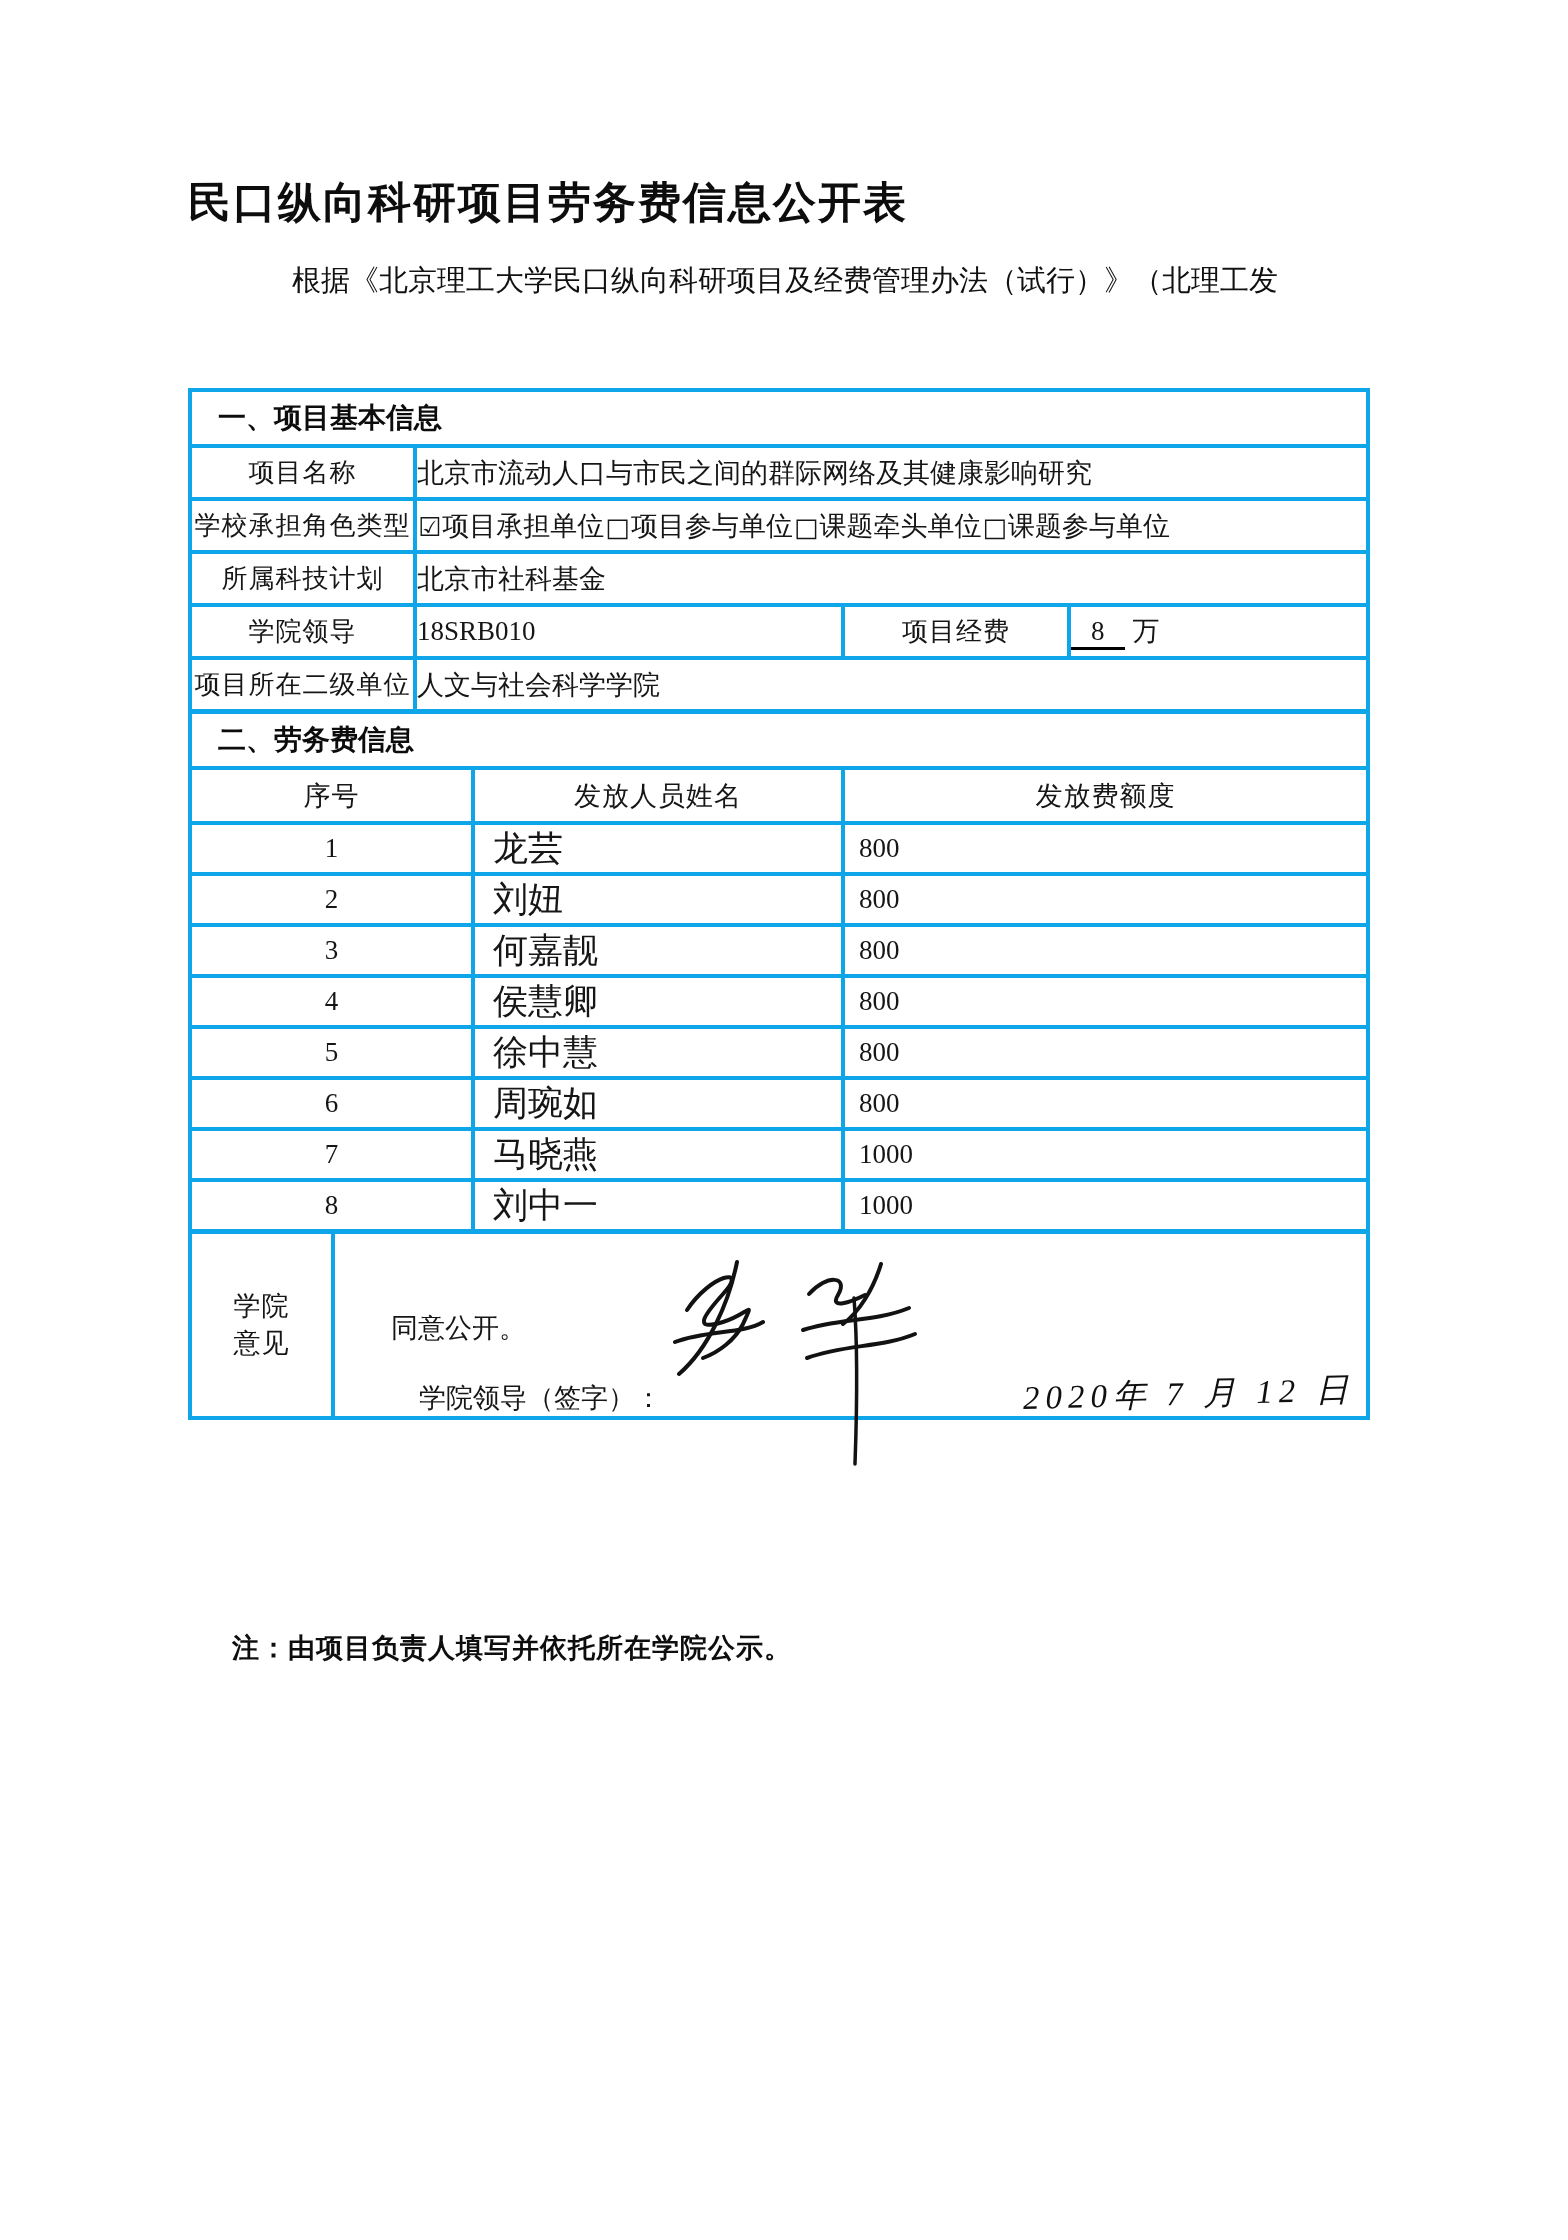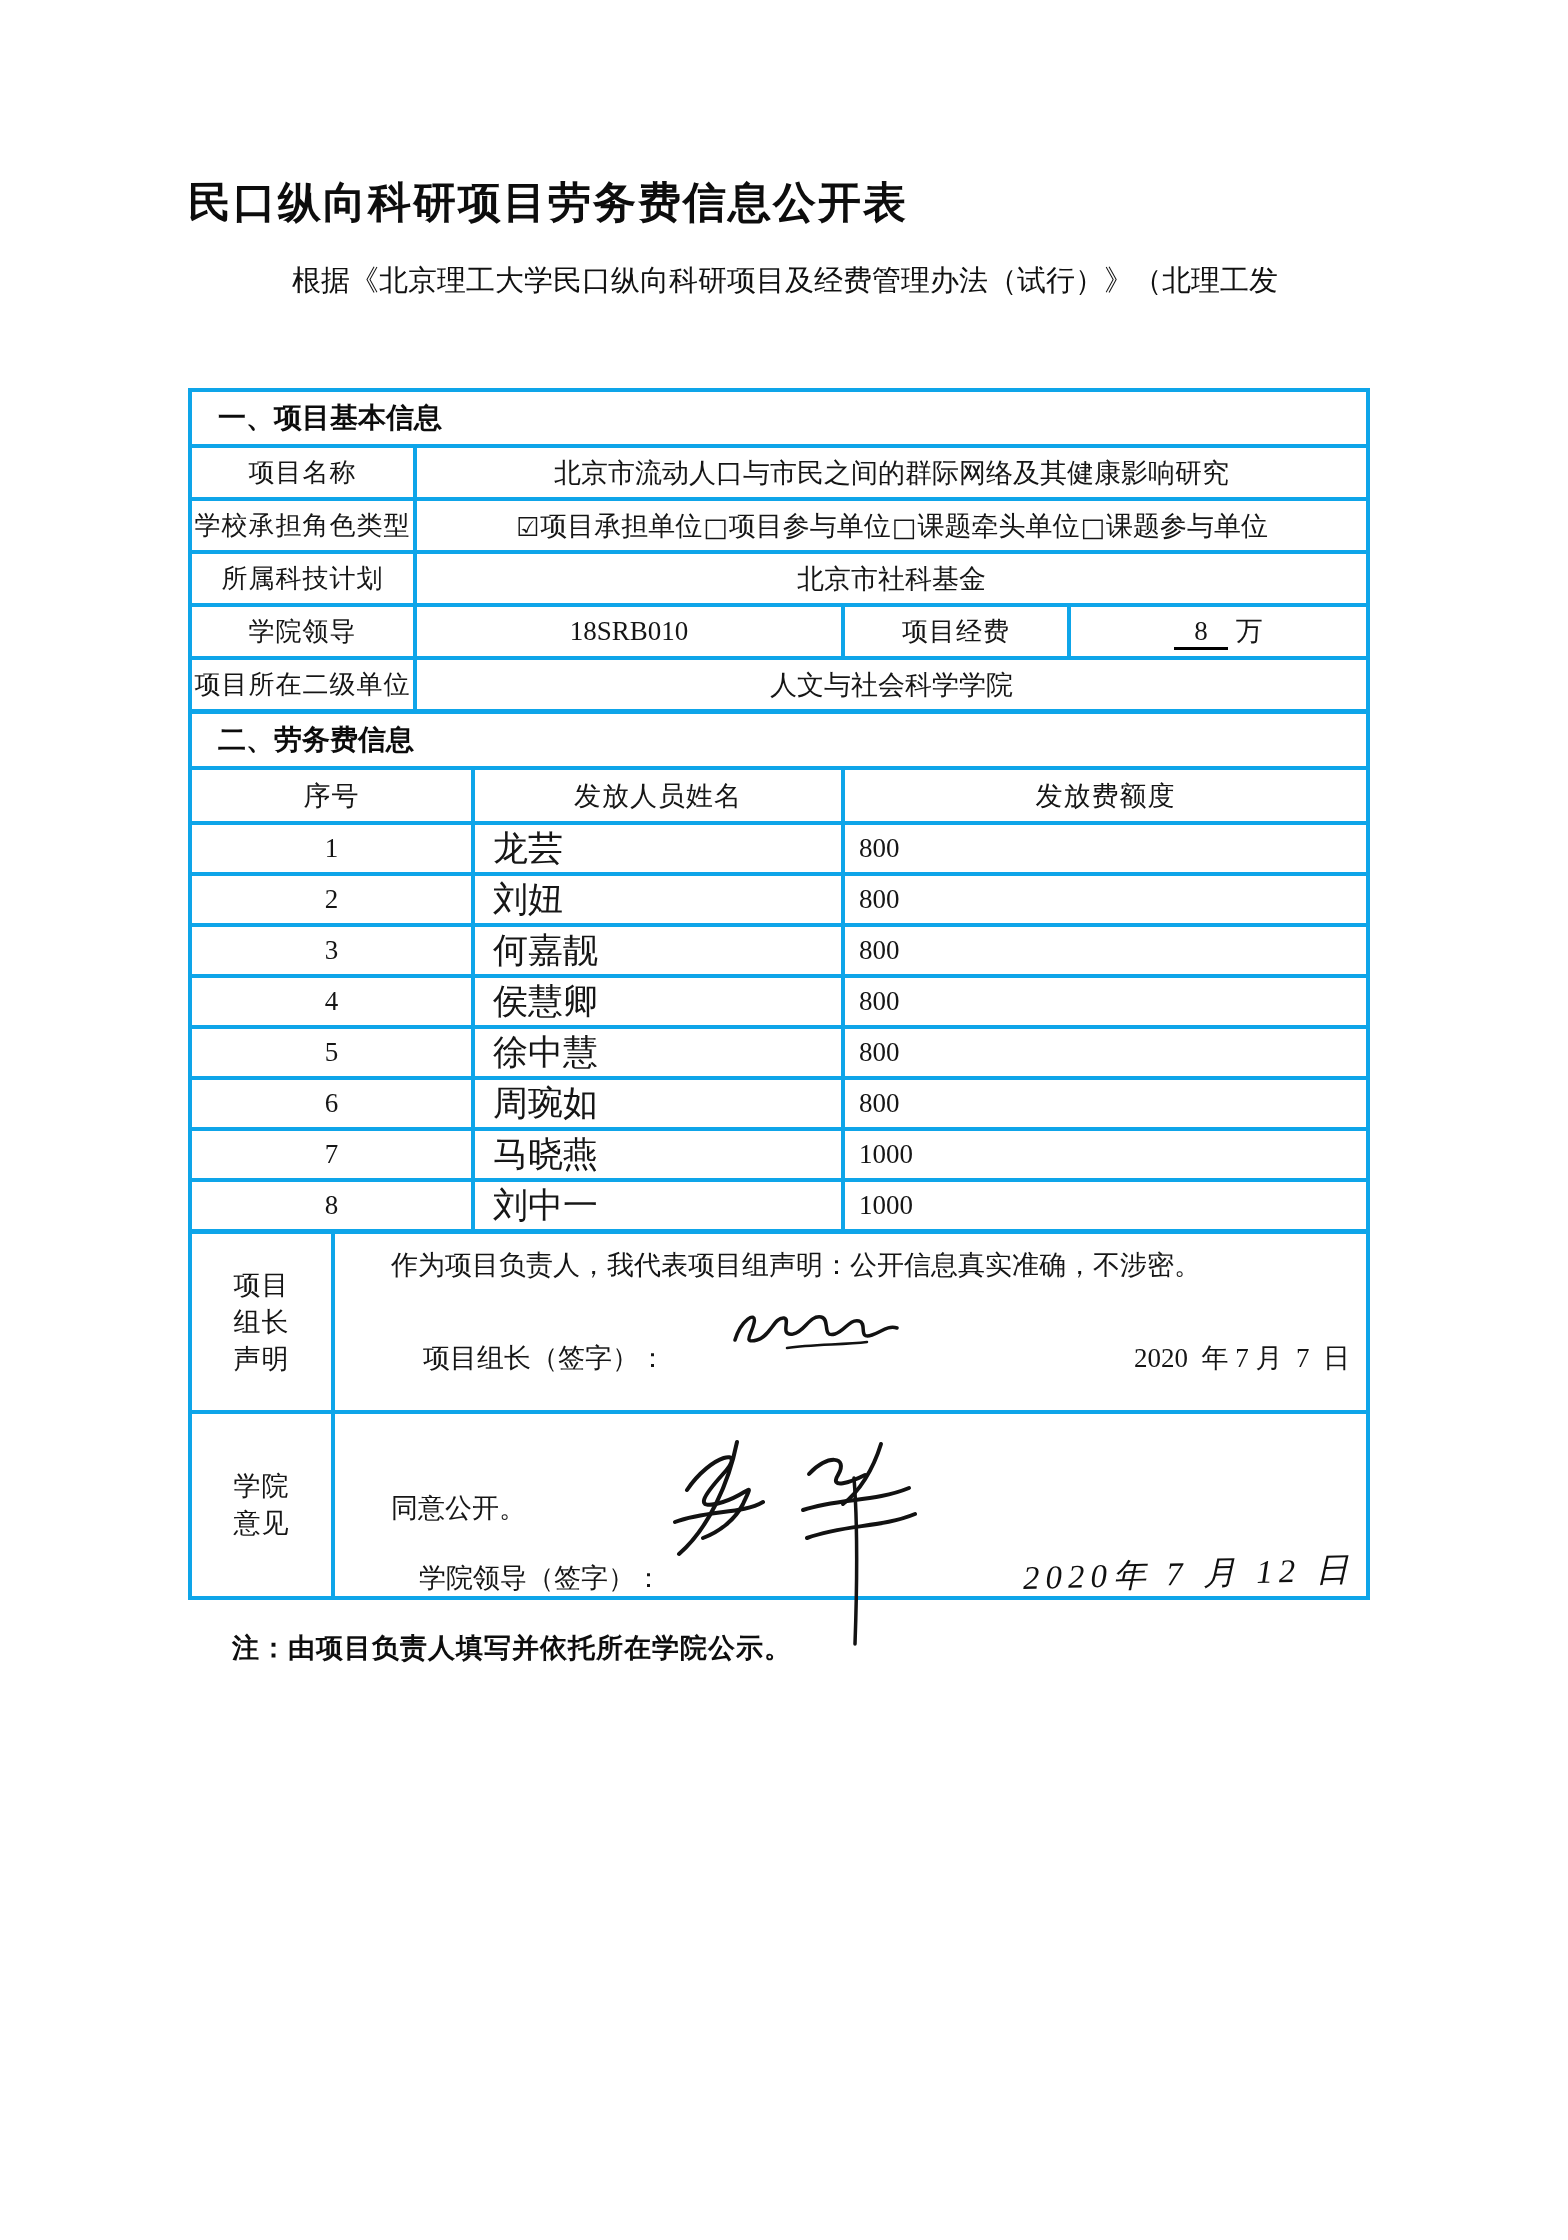--- a/index.html
+++ b/index.html
@@ -33,21 +33,21 @@
 
   .sec-head td {
     height:52px;
     font-family:"Liberation Sans", sans-serif;
     font-weight:bold; font-size:28px;
     text-align:left; padding-left:26px;
     color:#0c0c0c;
   }
   .t1 tr.r { height:53px; }
   .t1 .lbl { text-align:center; font-size:26px; letter-spacing:1px; }
-  .t1 .val { text-align:center; font-size:27px; }
+  .t1 .val { text-align:left; font-size:27px; }
   .u8 { display:inline-block; padding:0 20px; border-bottom:3px solid #000; margin-right:8px; }
 
   .role-cell { text-align:center; font-size:26px; white-space:nowrap; }
   .role-cell .chk {
     font-family:"DejaVu Sans", sans-serif;
     font-size:26px; margin:0 1px; position:relative; top:1px;
   }
 
   .t2 tr.colhead { height:55px; }
   .t2 tr.colhead td { text-align:center; font-size:27px; letter-spacing:1px; }
@@ -190,36 +190,20 @@
           </tr>
         </tbody>
     </table>
 
     <table class="t3">
       <colgroup>
           <col style="width:143px">
           <col style="width:1035px">
         </colgroup>
       <tbody>
-          <tr class="row-decl">
-        <td class="side">
-          <div>项目</div>
-          <div>组长</div>
-          <div>声明</div>
-        </td>
-        <td class="content">
-          <div class="stmt">作为项目负责人，我代表项目组声明：公开信息真实准确，不涉密。</div>
-          <div class="sign-label">项目组长（签字）：</div>
-          <svg class="sig-small" width="180" height="64" viewBox="0 0 180 64" aria-label="王文卿">
-            <path d="M8 40 C14 20 30 10 27 23 C25 34 15 44 30 40 C44 36 47 17 57 18 C64 19 52 36 66 34 C78 32 82 15 94 17 C104 19 94 38 108 34 C118 31 122 19 132 21 C141 23 130 40 145 35 C154 32 161 25 170 28" stroke-width="3.5"></path>
-            <path d="M60 48 C85 44 115 45 140 42" stroke-width="2.5"></path>
-          </svg>
-          <div class="decl-date">2020  年 7 月  7  日</div>
-        </td>
-      </tr>
       <tr class="row-college">
         <td class="side">
           <div>学院</div>
           <div>意见</div>
         </td>
         <td class="content">
           <div class="approve">同意公开。</div>
           <div class="college-sign-label">学院领导（签字）：</div>
           <svg class="sig-big" width="300" height="230" viewBox="0 0 300 230" aria-label="张峰">
             <path d="M30 72 C54 36 92 28 66 56 C48 76 34 94 66 84 C92 76 98 60 86 86 C78 102 62 114 46 120" stroke-width="4"></path>

